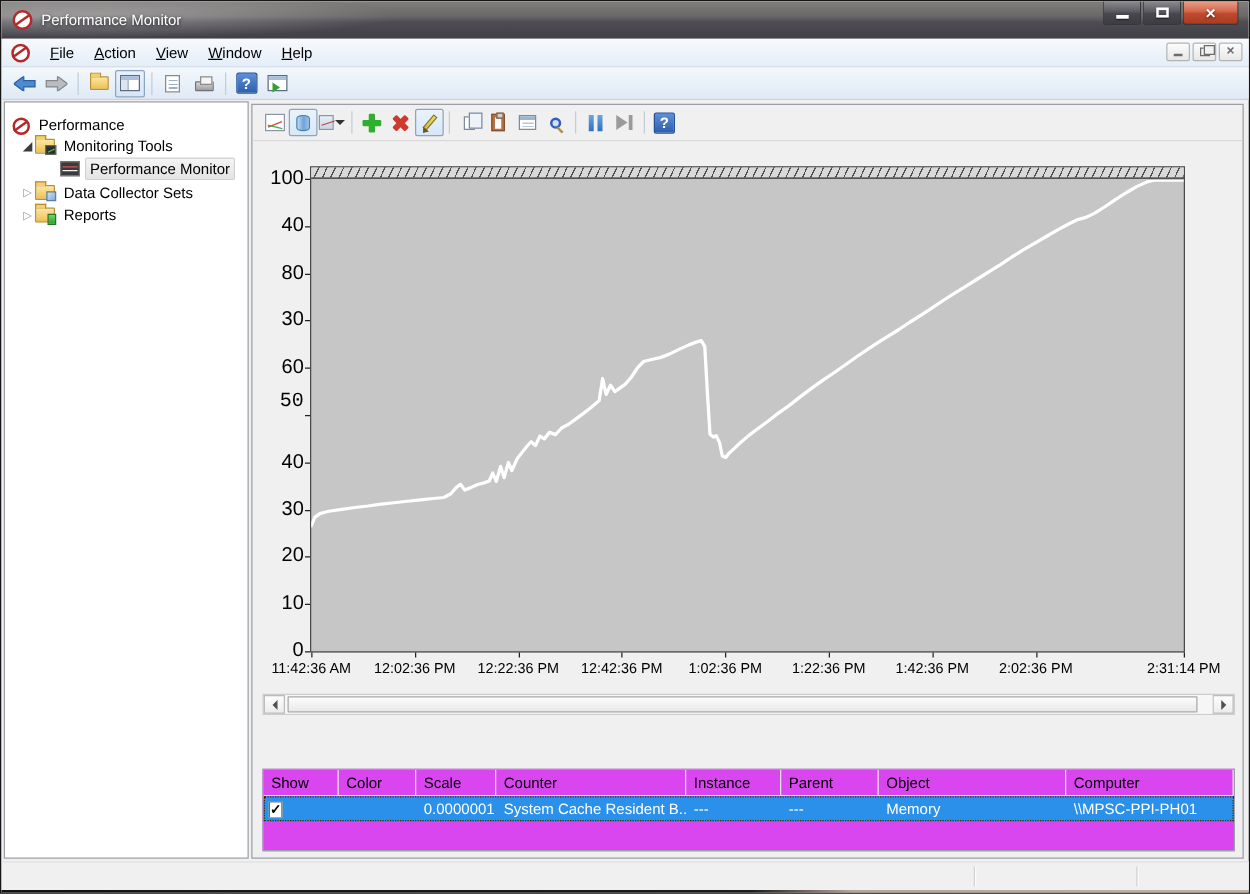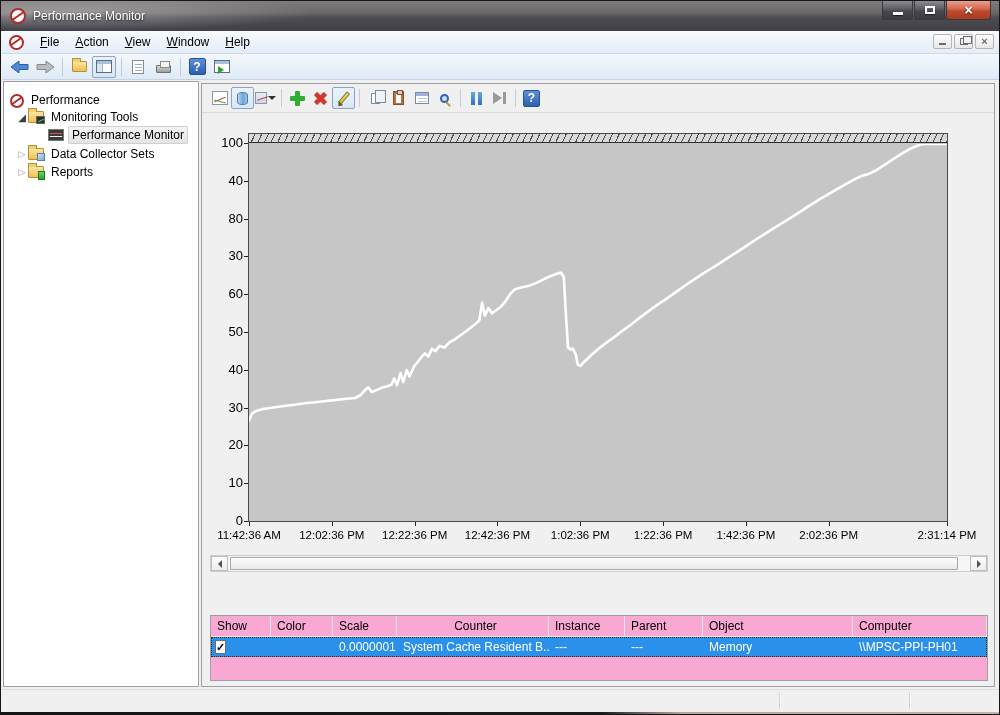--- a/index.html
+++ b/index.html
@@ -159,21 +159,21 @@
   .step-ico::before { content:""; width:0; height:0; border-left:9px solid #9a9a9a;
     border-top:6px solid transparent; border-bottom:6px solid transparent; }
   .step-ico::after { content:""; width:3px; height:12px; background:#9a9a9a; margin-left:1px; }
 
   
   .plot-box { position:absolute; left:46px; top:49px; width:700px; height:389px;
     border:1px solid #4a4a4a; background:#c6c6c6; }
   .hatch-band { position:absolute; left:0; top:0; width:100%; height:9px; border-bottom:1px solid #2e2e2e;
     background:repeating-linear-gradient(115deg,#d9d9d9 0 5px,#4f4f4f 5px 6px); }
   .plot-svg { position:absolute; left:0; top:10px; width:698px; height:378px; }
-  .y-label { position:absolute; width:30px; text-align:right; font-size:13px; color:#000;
+  .y-label { position:absolute; width:30px; text-align:right; font-size:16px; color:#000;
     height:14px; line-height:14px; left:11px; }
   .y-tick { position:absolute; width:4px; height:1px; background:#222; left:42px; }
   .x-label { position:absolute; font-size:11.5px; color:#000; transform:translateX(-50%);
     white-space:nowrap; top:445px; }
   .x-tick { position:absolute; width:1px; height:4px; background:#222; top:438px; }
 
   
   .h-scroll { position:absolute; left:8px; top:471px; width:778px; height:17px;
     background:#f0f0f0; border:1px solid #cdcdcd; display:flex; }
   .sb-btn { width:17px; height:100%; background:linear-gradient(180deg,#fdfdfd,#ececec);
@@ -187,25 +187,25 @@
   
   .stats-row { position:absolute; left:8px; top:501px; width:778px; height:20px;
     display:flex; align-items:center; font-size:12px; color:#000; }
   .stat-label { margin-right:5px; }
   .stat-box { height:19px; line-height:17px; background:#f3f3f3; text-align:right; padding-right:5px;
     border:1px solid; border-color:#8f8f8f #fff #fff #8f8f8f; margin-right:12px; }
   .w104 { width:106px; } .w92 { width:92px; margin-right:0; }
 
   
   .legend { position:absolute; left:8px; top:531px; width:778px; height:66px;
-    background:#f9a8d4; border:1px solid #9aa0a6; font-size:12px; }
+    background:#d946ef; border:1px solid #9aa0a6; font-size:12px; }
   .lg-header { display:flex; height:21px; align-items:center; border-bottom:1px solid #e6e6e6; }
   .lg-header .cell { border-right:1px solid #e6e6e6; height:100%; line-height:20px; }
   .cell { padding-left:6px; overflow:hidden; white-space:nowrap; flex:none; }
-  .c-show{width:60px;} .c-color{width:62px;} .c-scale{width:64px;} .c-counter{width:152px;text-align:center;}
+  .c-show{width:60px;} .c-color{width:62px;} .c-scale{width:64px;} .c-counter{width:152px;}
   .c-instance{width:76px;} .c-parent{width:78px;} .c-object{width:150px;} .c-computer{flex:1;}
   .lg-row { display:flex; height:20px; align-items:center; background:#2a90ea; color:#fff;
     outline:1px dotted #3b2b00; outline-offset:-1px; }
   .checkbox { width:13px; height:13px; background:#fff; border:1px solid #6e6e6e; margin-left:4px;
     color:#000; font-size:11px; line-height:11px; text-align:center; font-weight:bold; }
   .swatch { width:50px; height:2px; margin-left:6px; }
 
   
   .statusbar { position:absolute; left:1px; top:688px; width:998px; height:23px; background:#f0f0f0;
     border-top:1px solid #dfdfdf; }
@@ -382,21 +382,21 @@
         <span class="y-label" style="top: 430px;">0</span>
         <span class="y-tick" style="top: 437px;"></span>
         <span class="y-label" style="top: 392.2px;">10</span>
         <span class="y-tick" style="top: 399.2px;"></span>
         <span class="y-label" style="top: 354.4px;">20</span>
         <span class="y-tick" style="top: 361.4px;"></span>
         <span class="y-label" style="top: 316.6px;">30</span>
         <span class="y-tick" style="top: 323.6px;"></span>
         <span class="y-label" style="top: 278.8px;">40</span>
         <span class="y-tick" style="top: 285.8px;"></span>
-        <span class="y-label" style="top: 241px;">50</span>
+        <span class="y-label" style="top: 230px; font-family: Liberation Mono, monospace;">50</span>
         <span class="y-tick" style="top: 248px;"></span>
         <span class="y-label" style="top: 203.2px;">60</span>
         <span class="y-tick" style="top: 210.2px;"></span>
         <span class="y-label" style="top: 165.4px;">30</span>
         <span class="y-tick" style="top: 172.4px;"></span>
         <span class="y-label" style="top: 127.6px;">80</span>
         <span class="y-tick" style="top: 134.6px;"></span>
         <span class="y-label" style="top: 89.8px;">40</span>
         <span class="y-tick" style="top: 96.8px;"></span>
         <span class="y-label" style="top: 52px;">100</span>

